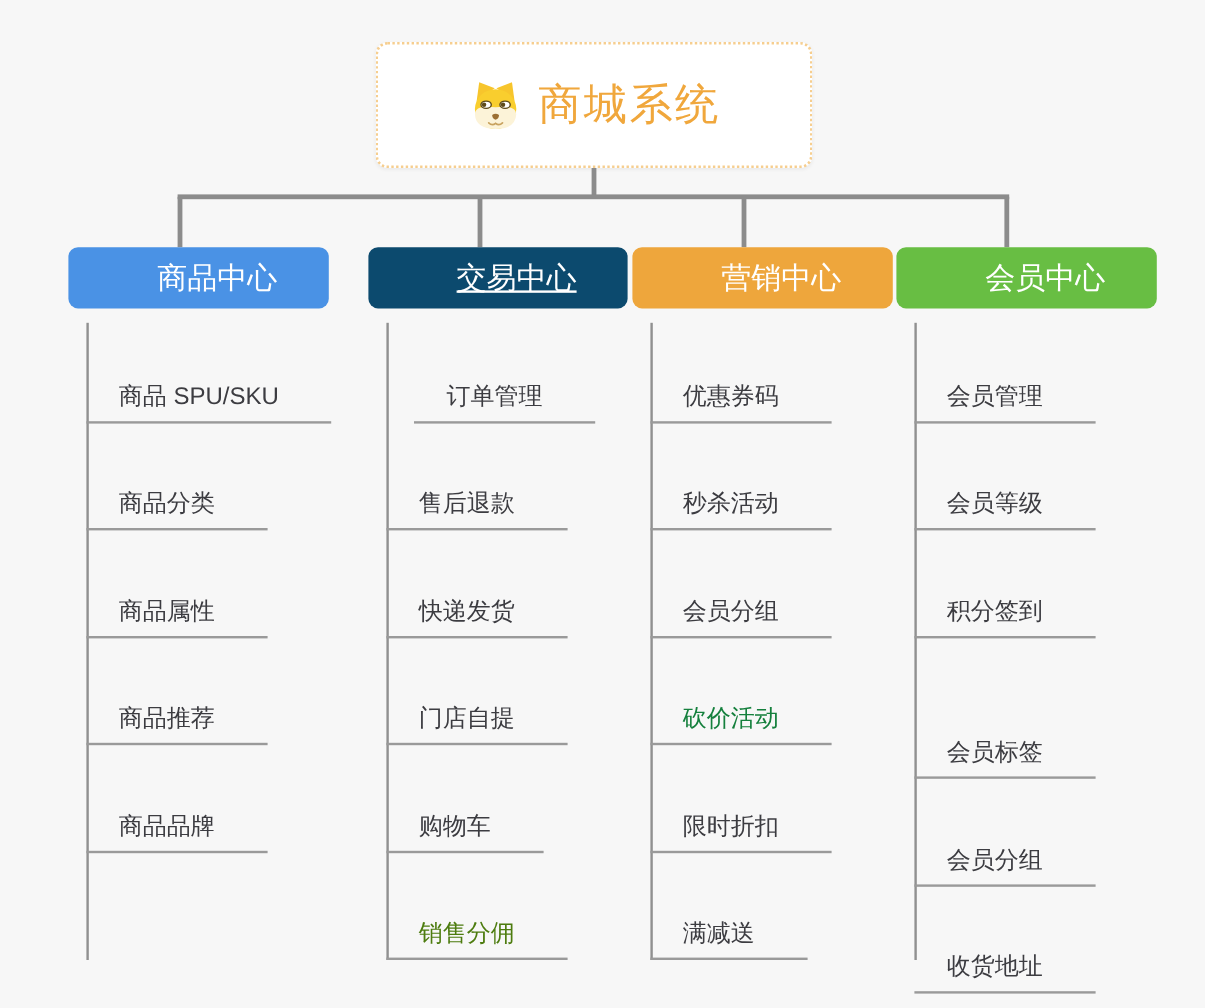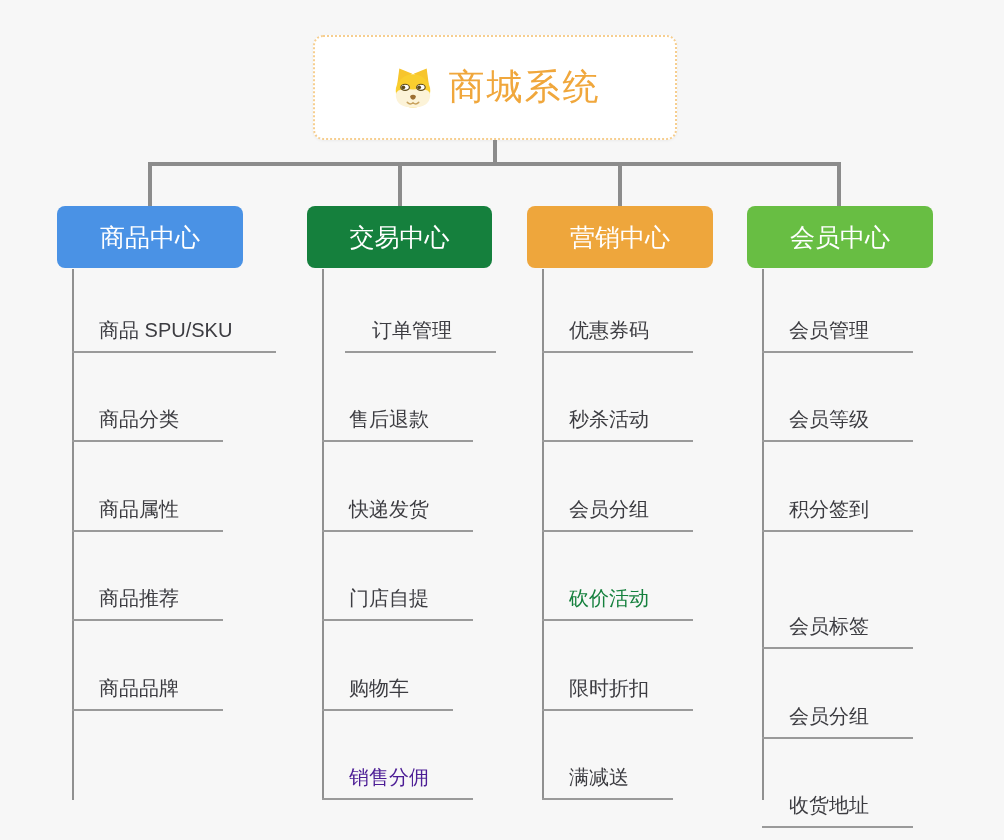--- a/index.html
+++ b/index.html
@@ -36,28 +36,29 @@
     white-space:nowrap;
   }
   
   .conn { position:absolute; background:#8c8c8c; }
   .stem { left:493px; top:140px; width:4px; height:24px; }
   .hbar { left:148px; top:162px; width:693px; height:4px; }
   .drop { top:164px; width:4px; height:42px; }
   
   .branch { position:absolute; top:206px; }
   .bhead {
-    height:62px;
+    height:51px;
     border-radius:8px;
     color:#ffffff;
     font-size:25px;
     display:flex;
     align-items:center;
     justify-content:center;
     white-space:nowrap;
+    padding-left:31px;
   }
   .vline {
     position:absolute;
     left:15px; top:63px;
     width:2px; height:531px;
     background:#909090;
   }
   .children {
     position:absolute;
     left:15px; top:57.6px;
@@ -112,29 +113,29 @@
     <div class="children">
         <div class="child" style="border-bottom-color: rgb(154, 154, 154); color: rgb(60, 60, 65); text-align: right;">商品 SPU/SKU</div>
         <div class="child" style="border-bottom-color: rgb(154, 154, 154); color: rgb(60, 60, 65);">商品分类</div>
         <div class="child" style="border-bottom-color: rgb(154, 154, 154); color: rgb(60, 60, 65);">商品属性</div>
         <div class="child" style="border-bottom-color: rgb(154, 154, 154); color: rgb(60, 60, 65);">商品推荐</div>
         <div class="child" style="border-bottom-color: rgb(154, 154, 154); color: rgb(60, 60, 65);">商品品牌</div>
       </div>
   </div>
 
   <div class="branch" style="left:307px">
-    <div class="bhead" style="width: 185px; background-color: #15803d;">交易中心</div>
+    <div class="bhead" style="width: 185px; background-color: #0c4a6e; text-decoration: underline;">交易中心</div>
     <div class="vline"></div>
     <div class="children">
         <div class="child" style="border-bottom-color: rgb(154, 154, 154); color: rgb(60, 60, 65); margin-left: 23px;">订单管理</div>
         <div class="child" style="border-bottom-color: rgb(154, 154, 154); color: rgb(60, 60, 65);">售后退款</div>
         <div class="child" style="border-bottom-color: rgb(154, 154, 154); color: rgb(60, 60, 65);">快递发货</div>
         <div class="child" style="border-bottom-color: rgb(154, 154, 154); color: rgb(60, 60, 65);">门店自提</div>
         <div class="child" style="border-bottom-color: rgb(154, 154, 154); color: rgb(60, 60, 65);">购物车</div>
-        <div class="child" style="border-bottom-color: rgb(154, 154, 154); color: #4c1d95;">销售分佣</div>
+        <div class="child" style="border-bottom-color: rgb(154, 154, 154); color: #4d7c0f;">销售分佣</div>
       </div>
   </div>
 
   <div class="branch" style="left:527px">
     <div class="bhead" style="width: 186px; background-color: rgb(238, 166, 60);">营销中心</div>
     <div class="vline"></div>
     <div class="children">
         <div class="child" style="border-bottom-color: rgb(154, 154, 154); color: rgb(60, 60, 65);">优惠券码</div>
         <div class="child" style="border-bottom-color: rgb(154, 154, 154); color: rgb(60, 60, 65);">秒杀活动</div>
         <div class="child" style="border-bottom-color: rgb(154, 154, 154); color: rgb(60, 60, 65);">会员分组</div>

